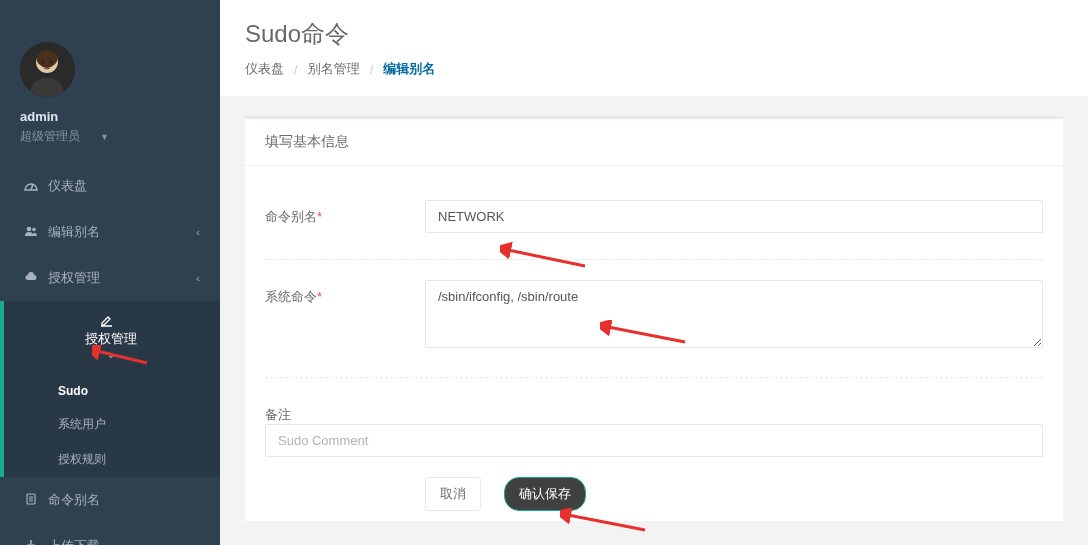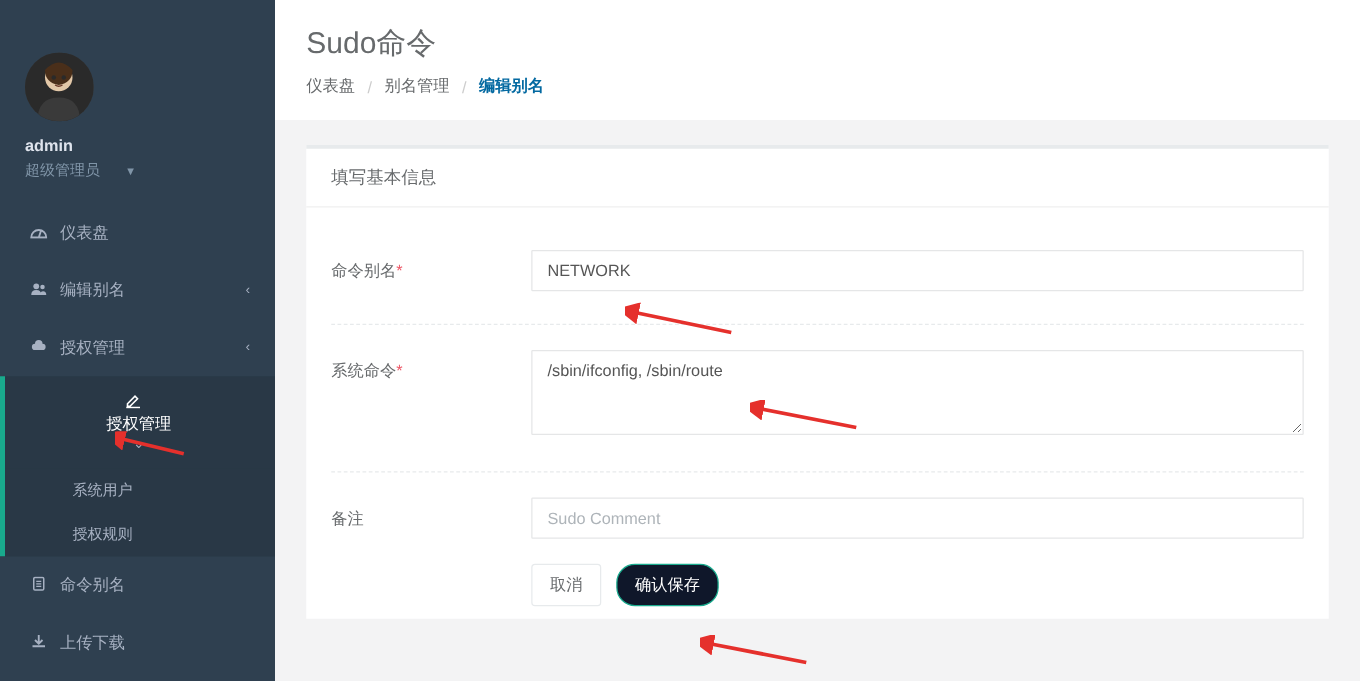--- a/index.html
+++ b/index.html
@@ -159,21 +159,21 @@
       font-weight: 400;
     }
     .panel-body { padding: 20px 20px 10px 20px; }
 
     .form-row {
       display: flex;
       padding: 14px 0 26px 0;
       border-bottom: 1px dashed #e7eaec;
       margin-bottom: 6px;
     }
-    .form-row.no-border { border-bottom: none; padding-bottom: 14px; margin-bottom: 0; }
+    .form-row.no-border { border-bottom: none; padding-bottom: 14px; margin-bottom: 0; flex-direction: column; }
     .form-label {
       width: 160px;
       text-align: left;
       padding-right: 18px;
       padding-top: 8px;
       font-size: 13px;
       color: #676a6c;
     }
     .req { color: #ed5565; }
     .form-control-wrap { flex: 1; }
@@ -184,36 +184,36 @@
       border-radius: 1px;
       font-size: 13px;
       color: #555;
       outline: none;
       font-family: inherit;
       background: #fff;
     }
     .form-textarea { height: 68px; resize: both; }
     .form-control::placeholder { color: #aeb4b9; }
 
-    .btn-row { display: flex; gap: 12px; padding-left: 160px; padding-top: 6px; }
+    .btn-row { display: flex; gap: 23px; padding-left: 160px; padding-top: 6px; }
     .btn {
       padding: 7px 14px;
       font-size: 13px;
       border-radius: 3px;
       border: 1px solid transparent;
       cursor: pointer;
       font-family: inherit;
     }
     .btn-white {
       background: #fff;
       border-color: #e7eaec;
       color: #676a6c;
     }
     .btn-primary {
-      background: #0f172a;
+      background: #404040;
       border-color: #19aa8d;
       color: #fff;
       border-radius: 15px;
     }
 
     
     .arrow {
       position: absolute;
       pointer-events: none;
       z-index: 100;
@@ -284,20 +284,23 @@
         <a href="#">
           <span class="nav-icon">
             <svg width="14" height="12" viewBox="0 0 14 12">
                 <path d="M2 10 L2 8 L8 2 L10 4 L4 10 Z M1 11 L12 11" fill="none" stroke="#fff" stroke-width="1.3"></path>
               </svg>
           </span>
           <span class="nav-label">授权管理</span>
           <span class="nav-arrow">⌄</span>
         </a>
         <ul class="subnav">
+          <li class="active">
+              <a href="#">Sudo</a>
+            </li>
           <li>
               <a href="#">系统用户</a>
             </li>
           <li>
               <a href="#">授权规则</a>
             </li>
         </ul>
       </li>
       <li>
         <a href="#">

